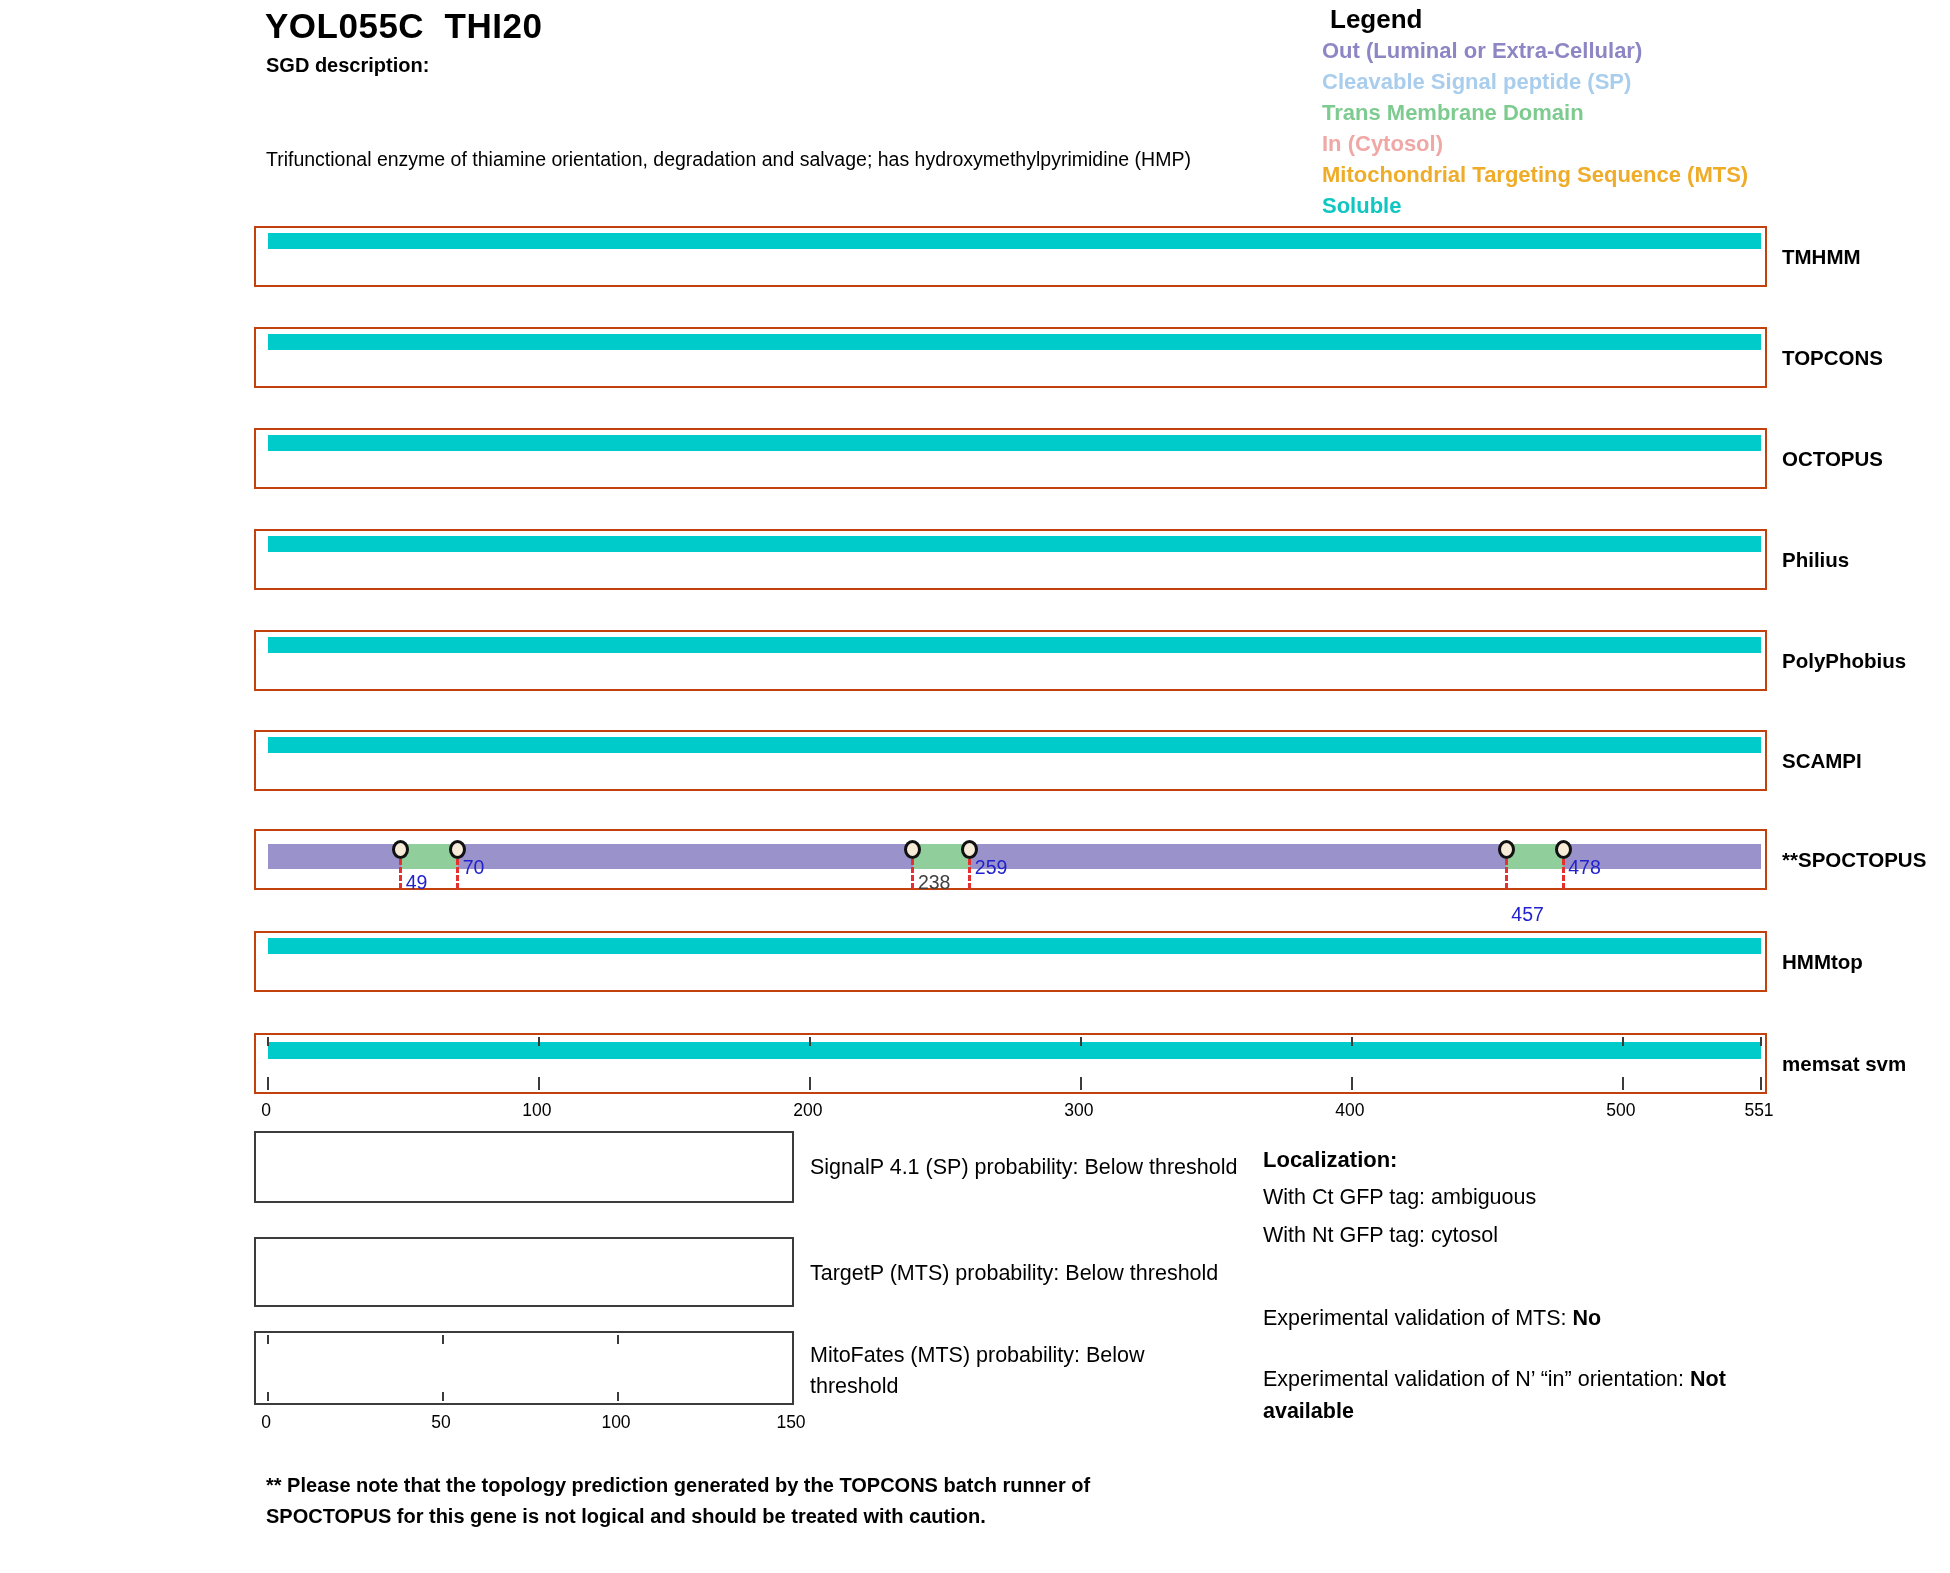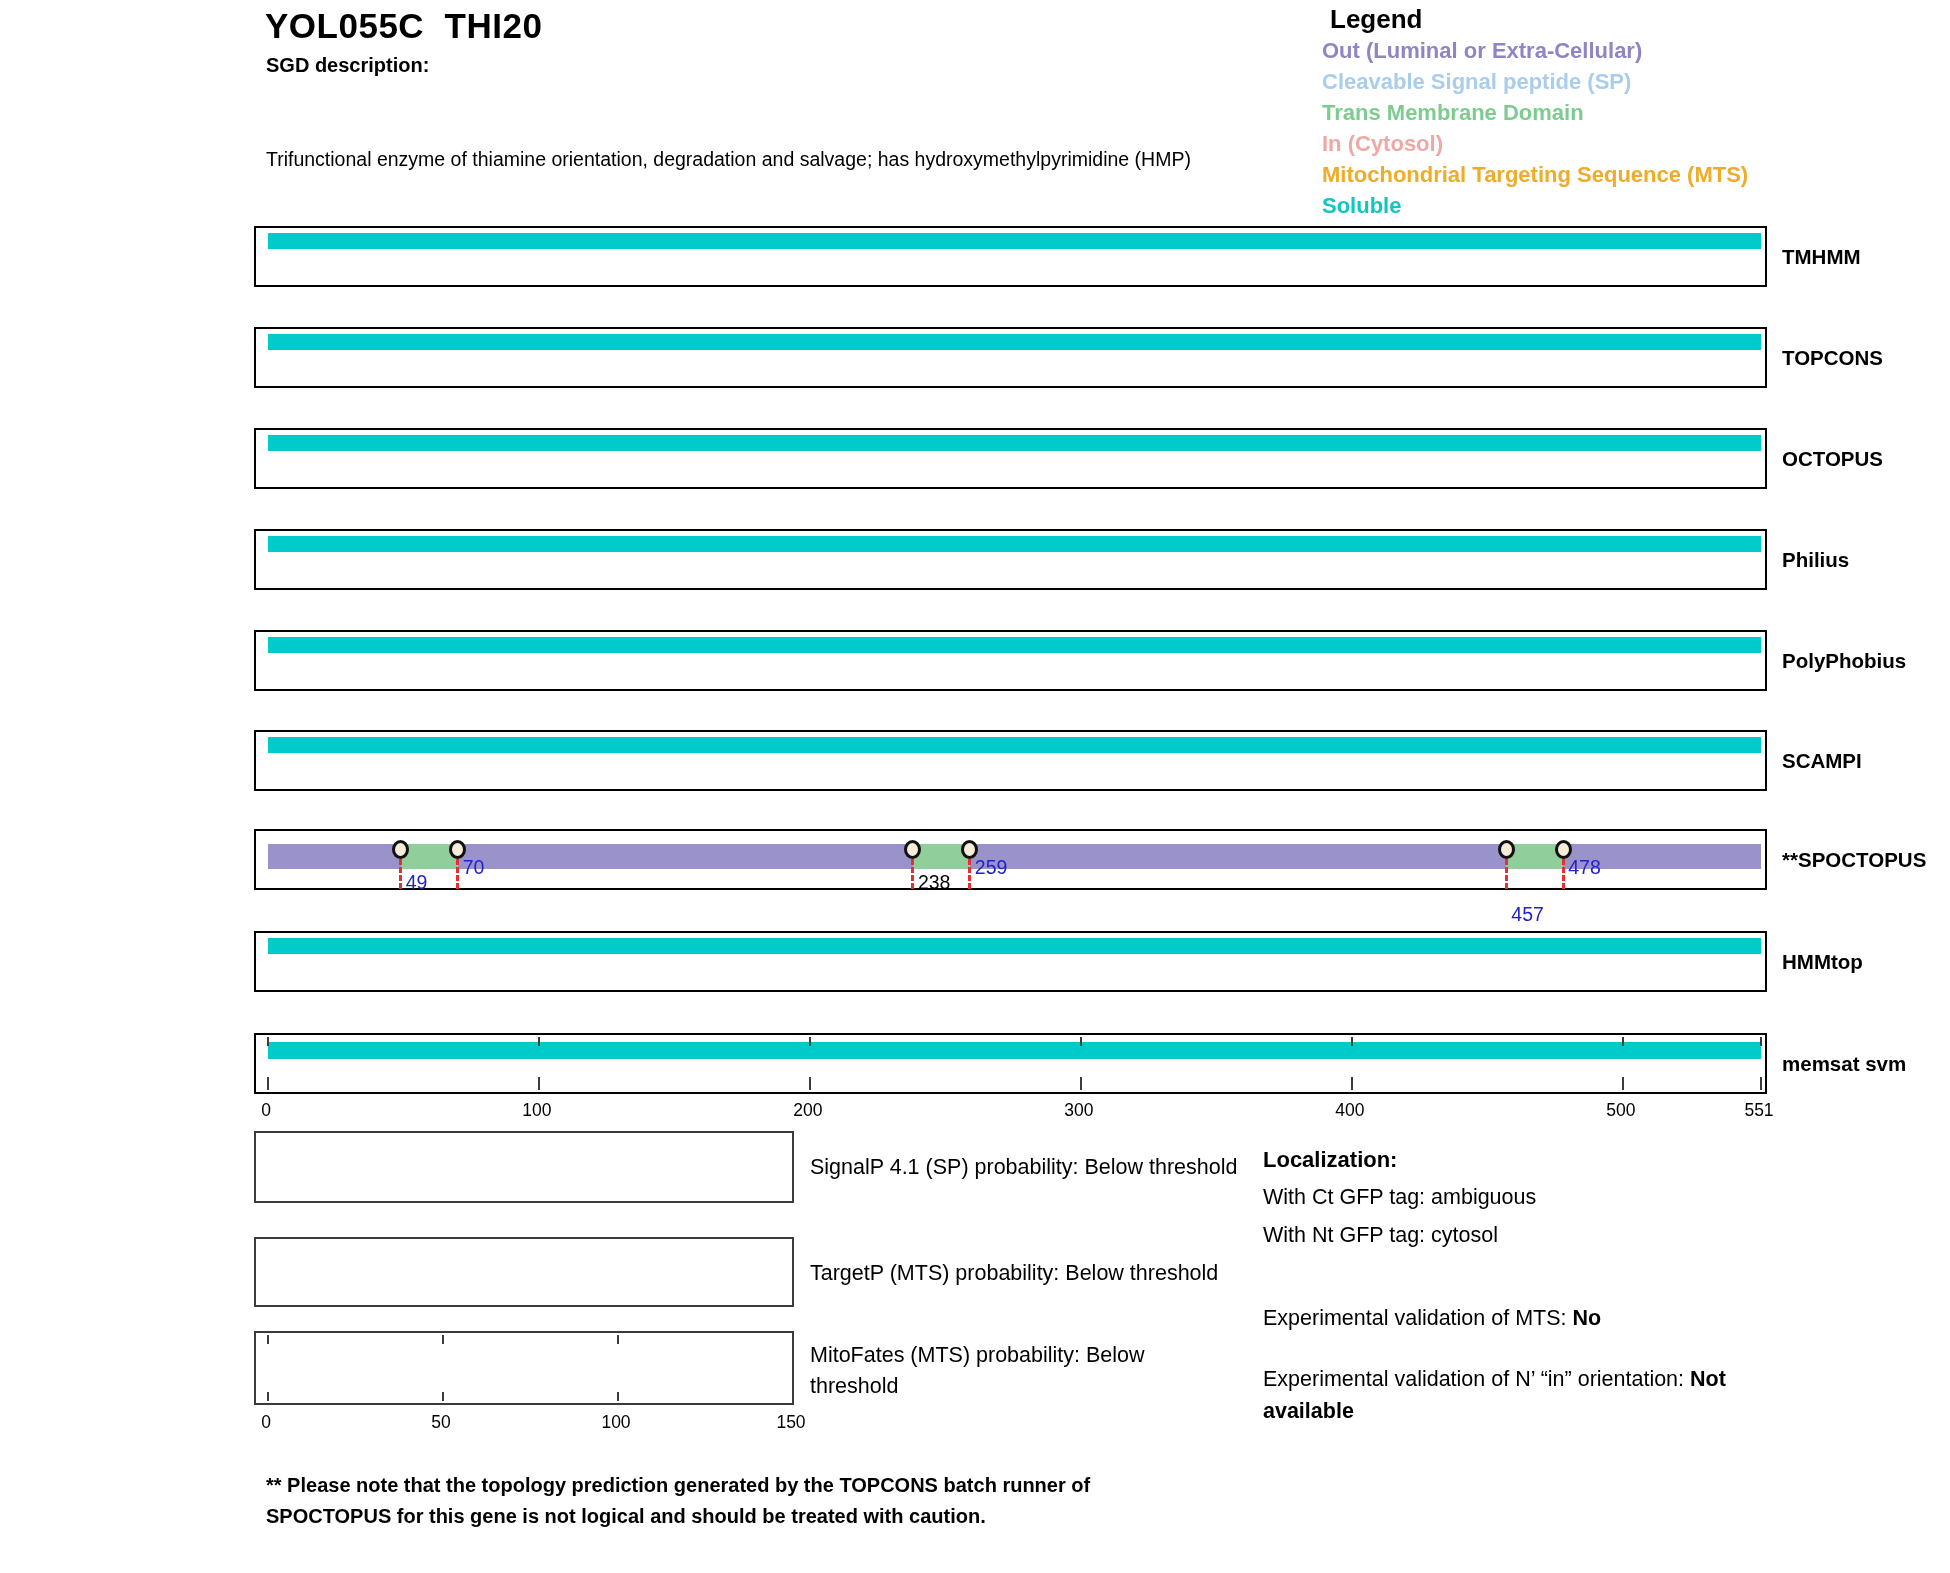--- a/index.html
+++ b/index.html
@@ -8,21 +8,21 @@
 
   .title{position:absolute;left:265px;top:6px;font-size:35px;font-weight:bold;white-space:pre;letter-spacing:.5px;}
   .sgd-label{position:absolute;left:266px;top:54px;font-size:20px;font-weight:bold;}
   .desc{position:absolute;left:266px;top:77px;font-size:19.5px;line-height:33px;white-space:pre;}
 
   .legend{position:absolute;left:1322px;top:4px;}
   .legend-title{font-size:26px;font-weight:bold;line-height:31px;margin-left:8px;}
   .legend-item{font-size:22px;font-weight:bold;line-height:31px;white-space:nowrap;}
 
   .track-row{position:absolute;left:254px;width:1513px;height:61px;}
-  .track-box{position:absolute;left:0;top:0;width:1513px;height:61px;border:2px solid #000000;box-sizing:border-box;background:#fff;}
+  .track-box{position:absolute;left:0;top:0;width:1513px;height:61px;border:2px solid #c2410c;box-sizing:border-box;background:#fff;}
   .canvas{position:absolute;left:0;top:0;width:100%;height:100%;}
   .bar{position:absolute;left:12px;width:1493px;}
   .bar-soluble{top:5px;height:16px;}
   .bar-soluble-memsat{top:7px;height:17px;}
   .bar-out{top:13px;height:25px;}
   .track-label{position:absolute;left:1528px;top:0;height:61px;display:flex;align-items:center;
                font-size:20.5px;font-weight:bold;white-space:nowrap;}
 
   .axis-labels{position:absolute;left:254px;top:1100px;width:1513px;height:22px;font-size:17.5px;}
   .axis-labels span,.mf-axis-labels span{position:absolute;top:0;transform:translateX(-50%);}
@@ -109,21 +109,21 @@
           <div style="position: absolute; left: 144.771px; top: 13px; width: 56.902px; height: 25px; background: rgb(144, 207, 155);"></div>
           <div style="position: absolute; left: 143.271px; top: 28px; height: 30px; width: 0px; border-left: 3px dashed rgb(229, 48, 48);"></div>
           <div style="position: absolute; left: 136.271px; top: 9px; width: 11px; height: 13px; background: rgb(246, 236, 216); border: 3px solid rgb(17, 17, 17); border-radius: 50%;"></div>
           <div style="position: absolute; left: 149.771px; top: 40px; color: rgb(34, 34, 204); font-size: 19.5px;">49</div>
           <div style="position: absolute; left: 200.173px; top: 28px; height: 30px; width: 0px; border-left: 3px dashed rgb(229, 48, 48);"></div>
           <div style="position: absolute; left: 193.173px; top: 9px; width: 11px; height: 13px; background: rgb(246, 236, 216); border: 3px solid rgb(17, 17, 17); border-radius: 50%;"></div>
           <div style="position: absolute; left: 206.673px; top: 25px; color: rgb(34, 34, 204); font-size: 19.5px;">70</div>
           <div style="position: absolute; left: 656.889px; top: 13px; width: 56.902px; height: 25px; background: rgb(144, 207, 155);"></div>
           <div style="position: absolute; left: 655.389px; top: 28px; height: 30px; width: 0px; border-left: 3px dashed rgb(229, 48, 48);"></div>
           <div style="position: absolute; left: 648.389px; top: 9px; width: 11px; height: 13px; background: rgb(246, 236, 216); border: 3px solid rgb(17, 17, 17); border-radius: 50%;"></div>
-          <div style="position: absolute; left: 661.889px; top: 40px; color: #000000; font-size: 19.5px;">238</div>
+          <div style="position: absolute; left: 661.889px; top: 40px; color: #404040; font-size: 19.5px;">238</div>
           <div style="position: absolute; left: 712.291px; top: 28px; height: 30px; width: 0px; border-left: 3px dashed rgb(229, 48, 48);"></div>
           <div style="position: absolute; left: 705.291px; top: 9px; width: 11px; height: 13px; background: rgb(246, 236, 216); border: 3px solid rgb(17, 17, 17); border-radius: 50%;"></div>
           <div style="position: absolute; left: 718.791px; top: 25px; color: rgb(34, 34, 204); font-size: 19.5px;">259</div>
           <div style="position: absolute; left: 1250.3px; top: 13px; width: 56.902px; height: 25px; background: rgb(144, 207, 155);"></div>
           <div style="position: absolute; left: 1248.8px; top: 28px; height: 30px; width: 0px; border-left: 3px dashed rgb(229, 48, 48);"></div>
           <div style="position: absolute; left: 1241.8px; top: 9px; width: 11px; height: 13px; background: rgb(246, 236, 216); border: 3px solid rgb(17, 17, 17); border-radius: 50%;"></div>
           <div style="position: absolute; left: 1255.3px; top: 40px; color: rgb(34, 34, 204); font-size: 19.5px; margin-top: 32px;">457</div>
           <div style="position: absolute; left: 1305.7px; top: 28px; height: 30px; width: 0px; border-left: 3px dashed rgb(229, 48, 48);"></div>
           <div style="position: absolute; left: 1298.7px; top: 9px; width: 11px; height: 13px; background: rgb(246, 236, 216); border: 3px solid rgb(17, 17, 17); border-radius: 50%;"></div>
           <div style="position: absolute; left: 1312.2px; top: 25px; color: rgb(34, 34, 204); font-size: 19.5px;">478</div>

